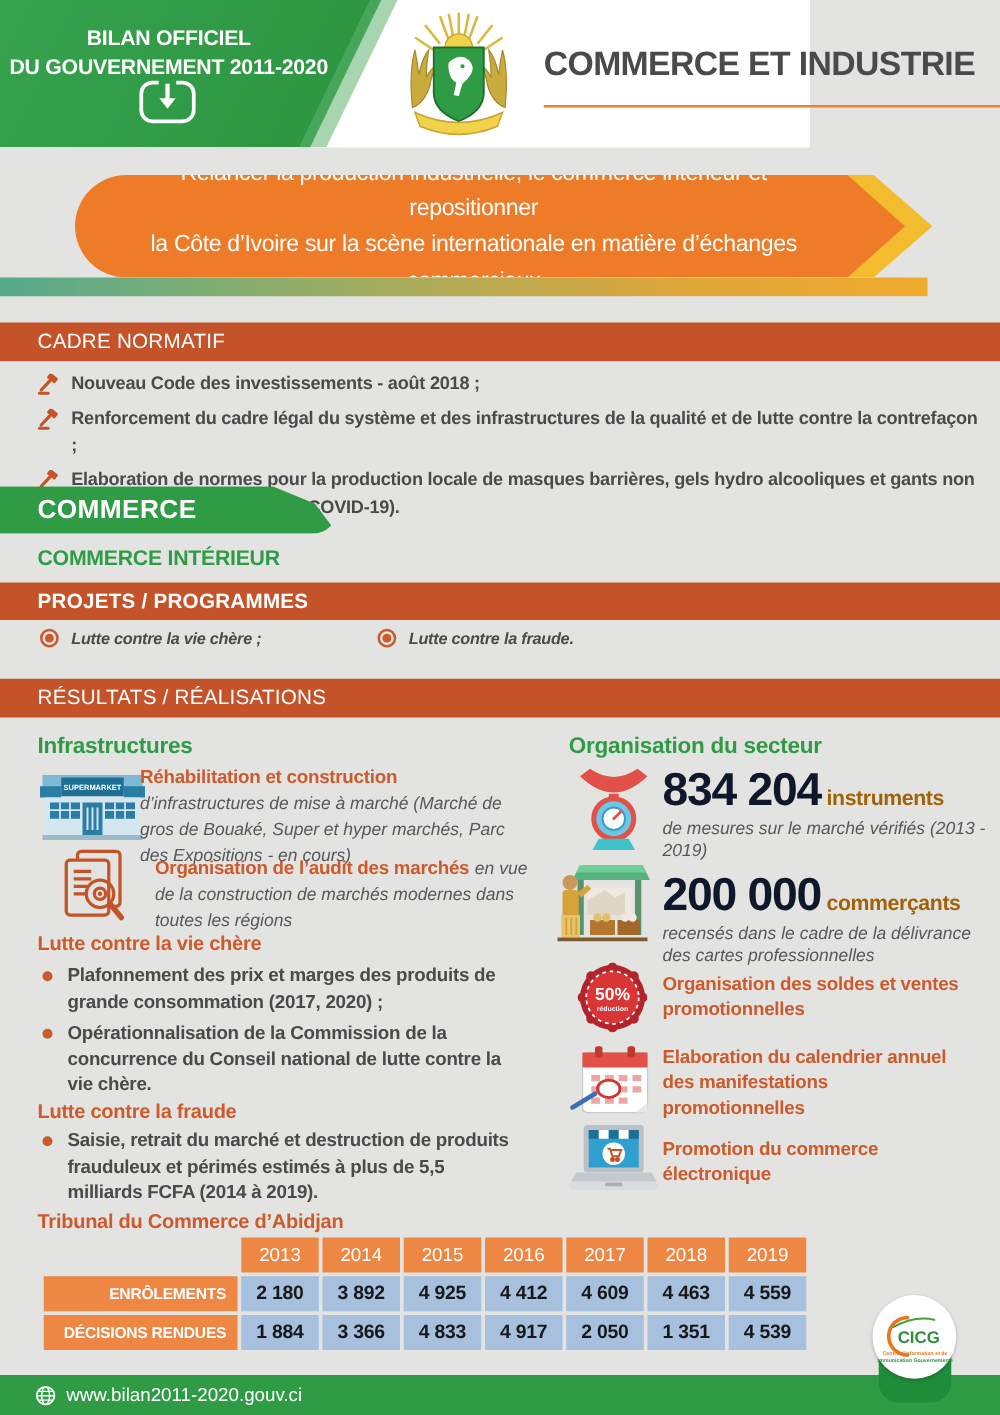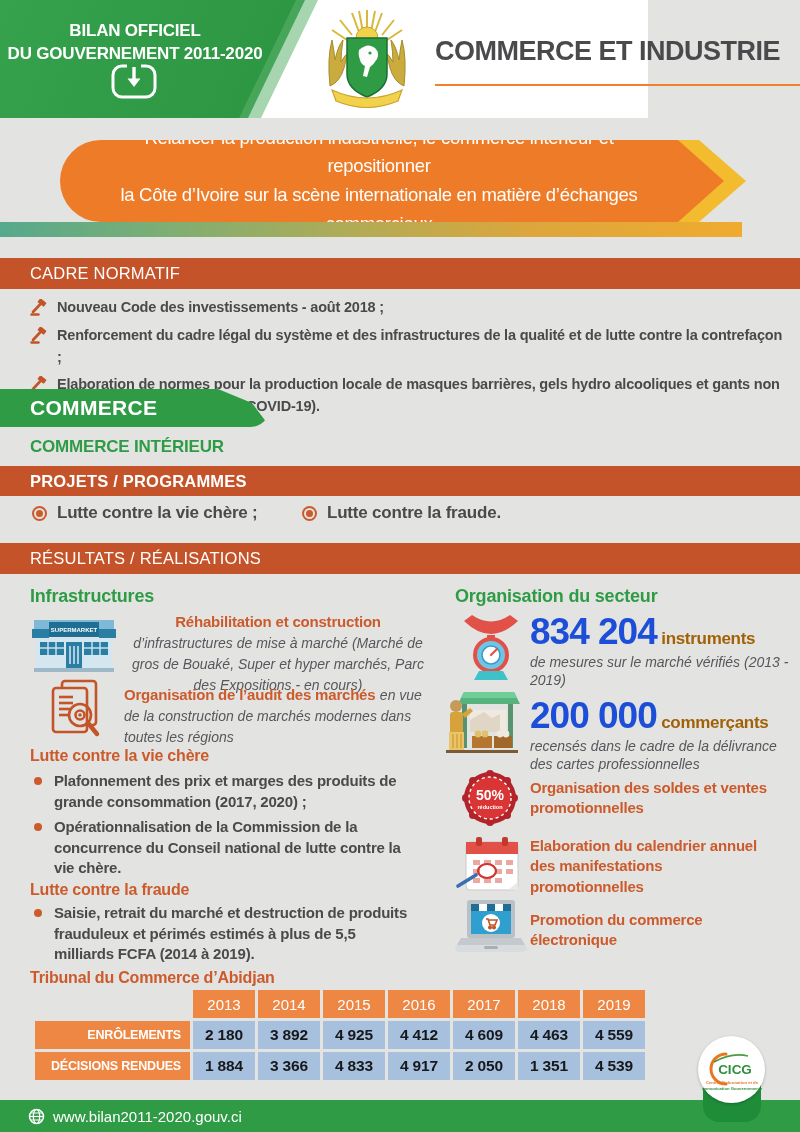--- a/index.html
+++ b/index.html
@@ -53,43 +53,43 @@
     color:#fff; font-weight:bold; font-size:21px; letter-spacing:.3px; display:flex; align-items:center; padding-left:30px; }
   .sub-green { position:absolute; left:30px; color:#2f9c45; font-weight:bold; font-size:17px; letter-spacing:-0.2px; }
   .sub-commerce-int { top:437px; }
 
   
   .proj-bullet { position:absolute; top:503px; display:flex; align-items:center; gap:10px; }
   .pb1 { left:32px; } .pb2 { left:302px; }
   .ring { width:15px; height:15px; border:2px solid #cc5a2b; border-radius:50%;
     display:flex; align-items:center; justify-content:center; flex:0 0 15px; }
   .ring i { width:7px; height:7px; background:#cc5a2b; border-radius:50%; }
-  .proj-bullet .txt { font-size:17px; font-weight:bold; color:#4a4a4a; letter-spacing:-0.2px; }
+  .proj-bullet .txt { font-size:13px; font-weight:bold; color:#4a4a4a; letter-spacing:-0.2px;font-style:italic; }
 
   
   .h-green-left { top:586px; font-size:18px; }
   .h-green-right { position:absolute; top:586px; left:455px; color:#2f9c45; font-weight:bold; font-size:18px; letter-spacing:-0.2px; }
 
   .lead { color:#cc5a2b; font-weight:bold; font-size:15px; letter-spacing:-0.2px; }
   .ital { font-style:italic; color:#55585a; font-size:14px; line-height:1.32; }
-  .infra-txt1 { position:absolute; top:612px; left:124px; width:308px; line-height:1.32;text-align:center; }
+  .infra-txt1 { position:absolute; top:612px; left:112px; width:308px; line-height:1.32; }
   .infra-txt2 { position:absolute; top:684px; left:124px; width:308px; line-height:1.32; }
   .icon-supermarket { position:absolute; top:618px; left:32px; }
   .icon-audit { position:absolute; top:678px; left:46px; }
 
   .h-orange { position:absolute; left:30px; color:#cc5a2b; font-weight:bold; font-size:16px; letter-spacing:-0.2px; }
   .h-vie { top:747px; } .h-fraude { top:881px; } .h-tribunal { top:969px; }
 
   .dot-bullet { position:absolute; left:34px; display:flex; gap:12px; }
   .dot-bullet .dot { width:8px; height:8px; border-radius:50%; background:#cc5a2b; margin-top:6px; flex:0 0 8px; }
   .dot-bullet .txt { font-size:15px; font-weight:bold; color:#4a4a4a; line-height:1.38; letter-spacing:-0.2px; }
   .vb1 { top:771px; width:370px; } .vb2 { top:817px; width:370px; } .fb1 { top:903px; width:380px; }
 
   
-  .stat-num { font-size:37px; font-weight:bold; color:#1d4ed8; letter-spacing:-1px; line-height:1; }
+  .stat-num { font-size:37px; font-weight:bold; color:#0f172a; letter-spacing:-1px; line-height:1; }
   .stat-unit { font-size:17px; font-weight:bold; color:#a16207; letter-spacing:-0.3px; }
   .stat1-txt { position:absolute; top:613px; left:530px; width:262px; }
   .stat2-txt { position:absolute; top:697px; left:530px; width:262px; }
   .stat-desc { margin-top:3px; }
   .icon-scale { position:absolute; top:613px; left:462px; }
   .icon-stall { position:absolute; top:690px; left:442px; }
   .icon-badge { position:absolute; top:770px; left:462px; }
   .icon-cal   { position:absolute; top:834px; left:456px; }
   .icon-laptop{ position:absolute; top:898px; left:454px; }
   .ritem { position:absolute; left:530px; color:#cc5a2b; font-weight:bold; font-size:15px; line-height:1.35; letter-spacing:-0.2px; width:240px; }

